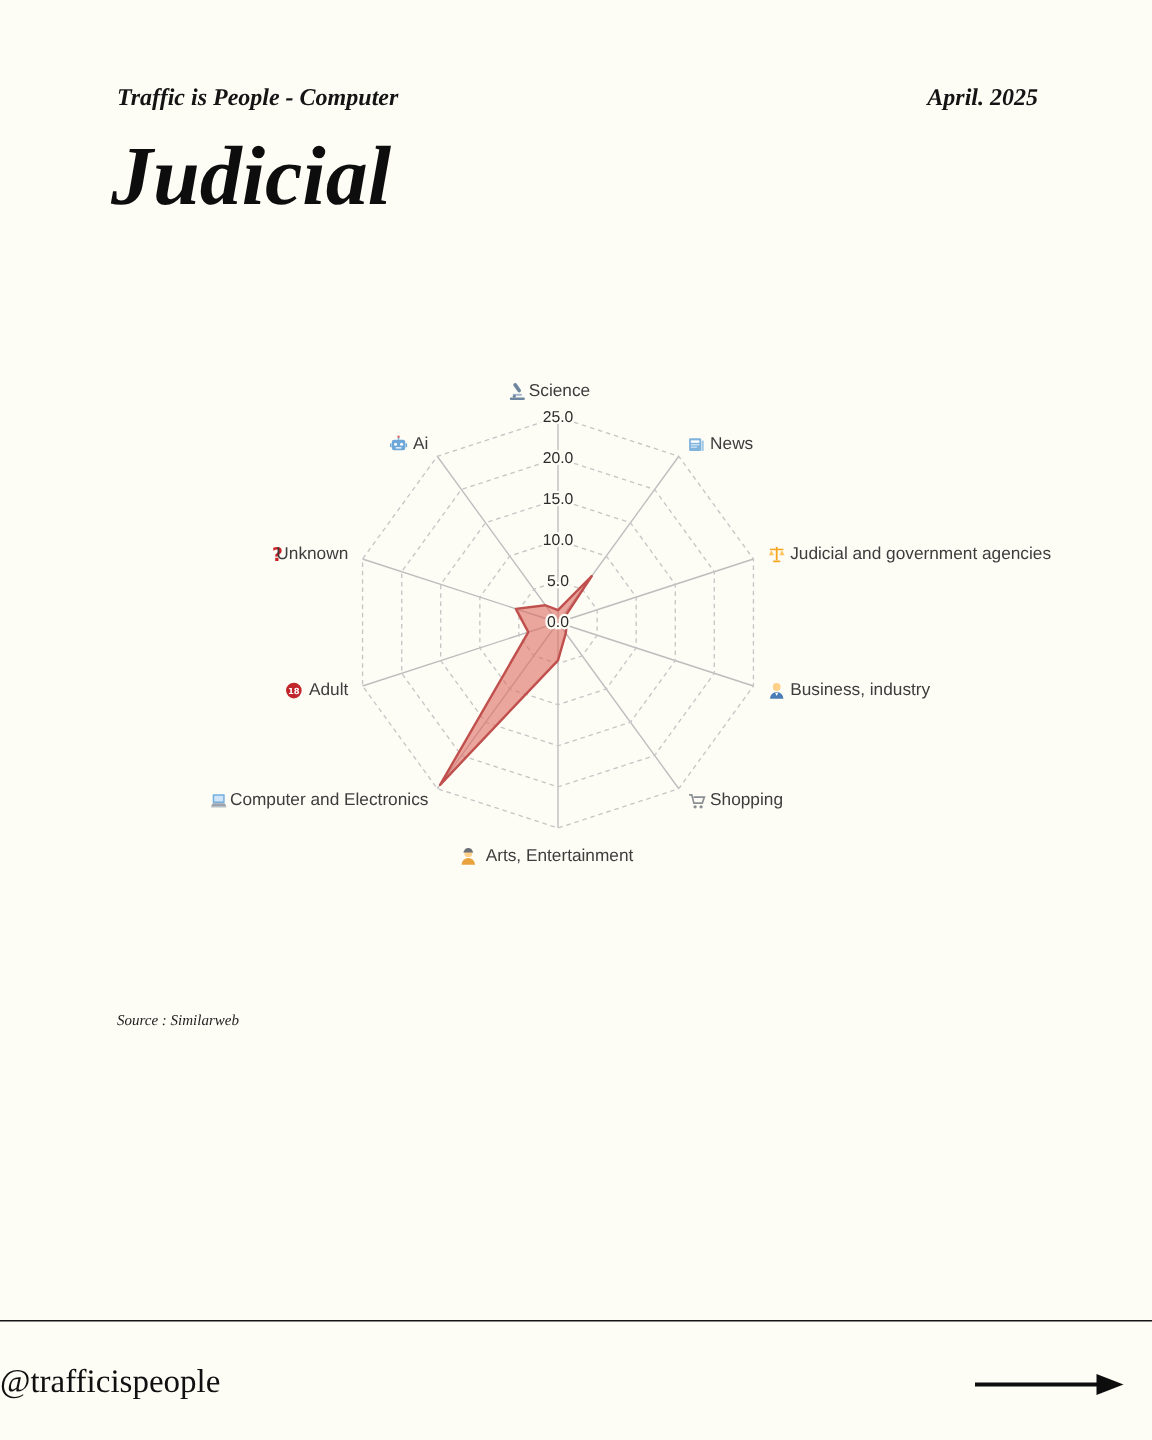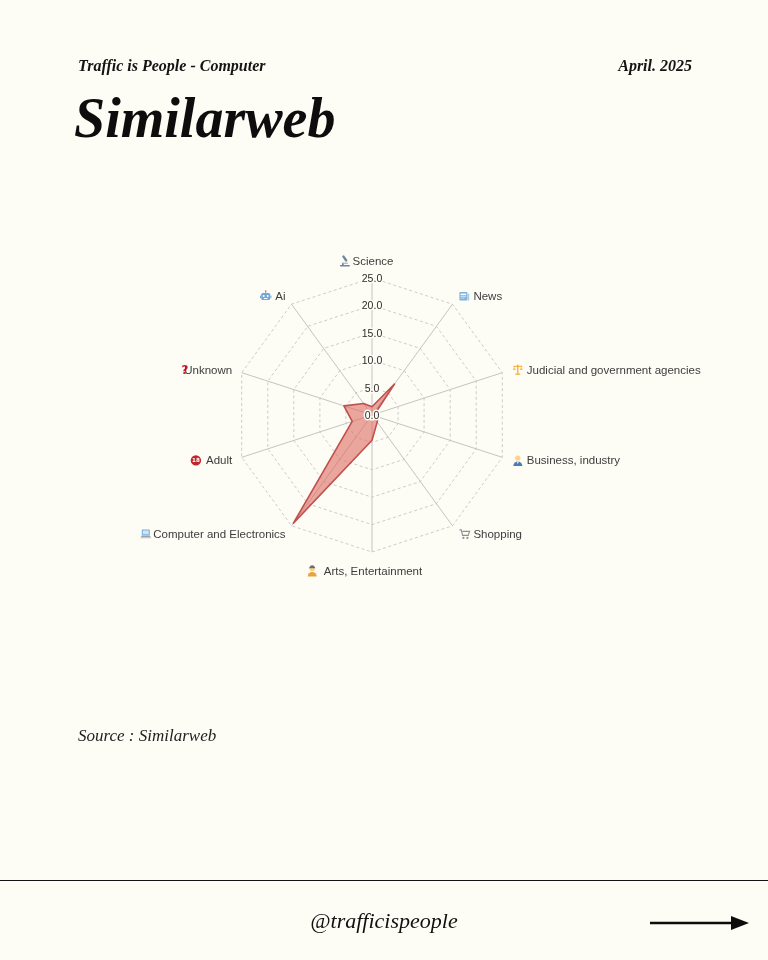--- a/index.html
+++ b/index.html
@@ -16,40 +16,40 @@
   .header-right{
     right:76px;top:57px;font-family:"Liberation Serif",serif;
     font-style:italic;font-weight:bold;font-size:16px;color:#141414;
   }
   .page-title{
     left:74px;top:86px;font-family:"Liberation Serif",serif;
     font-style:italic;font-weight:bold;font-size:56px;color:#0d0d0d;
     letter-spacing:0px;
   }
   .source-text{
-    left:78px;top:726px;font-family:"Liberation Serif",serif;
-    font-style:italic;font-size:17px;color:#1e1e1e;
+    left:78px;top:675px;font-family:"Liberation Serif",serif;
+    font-style:italic;font-size:10px;color:#1e1e1e;
   }
   .footer-rule{
     left:0;top:880px;width:768px;height:0;border-top:1.4px solid #141414;
   }
   .footer-handle{
-    left:0;top:908px;width:768px;text-align:center;
-    font-family:"Liberation Serif",serif;font-style:italic;font-weight:500;
+    left:0;top:908px;width:768px;text-align:left;
+    font-family:"Liberation Serif",serif;font-weight:500;
     font-size:22px;color:#101010;
   }
   .footer-arrow{left:648px;top:908px;}
   svg.chart{left:0;top:0;pointer-events:none;}
 </style>
 </head>
 <body>
 
 <div class="abs header-left">Traffic is People - Computer</div>
 <div class="abs header-right">April. 2025</div>
-<div class="abs page-title">Similarweb</div>
+<div class="abs page-title">Judicial</div>
 
 <svg id="radar" class="abs chart" width="768" height="760" viewBox="0 0 768 760" xmlns="http://www.w3.org/2000/svg">
     <line x1="372" y1="415" x2="372" y2="278" stroke="#bdbdbd" stroke-width="0.9"></line>
     <line x1="372" y1="415" x2="452.5265795640688" y2="304.1646717706322" stroke="#bdbdbd" stroke-width="0.9"></line>
     <line x1="372" y1="415" x2="502.294742732436" y2="372.6646717706322" stroke="#bdbdbd" stroke-width="0.9"></line>
     <line x1="372" y1="415" x2="502.294742732436" y2="457.3353282293678" stroke="#bdbdbd" stroke-width="0.9"></line>
     <line x1="372" y1="415" x2="452.5265795640688" y2="525.8353282293677" stroke="#bdbdbd" stroke-width="0.9"></line>
     <line x1="372" y1="415" x2="372" y2="552" stroke="#bdbdbd" stroke-width="0.9"></line>
     <line x1="372" y1="415" x2="291.4734204359312" y2="525.8353282293679" stroke="#bdbdbd" stroke-width="0.9"></line>
     <line x1="372" y1="415" x2="241.70525726756398" y2="457.3353282293678" stroke="#bdbdbd" stroke-width="0.9"></line>

